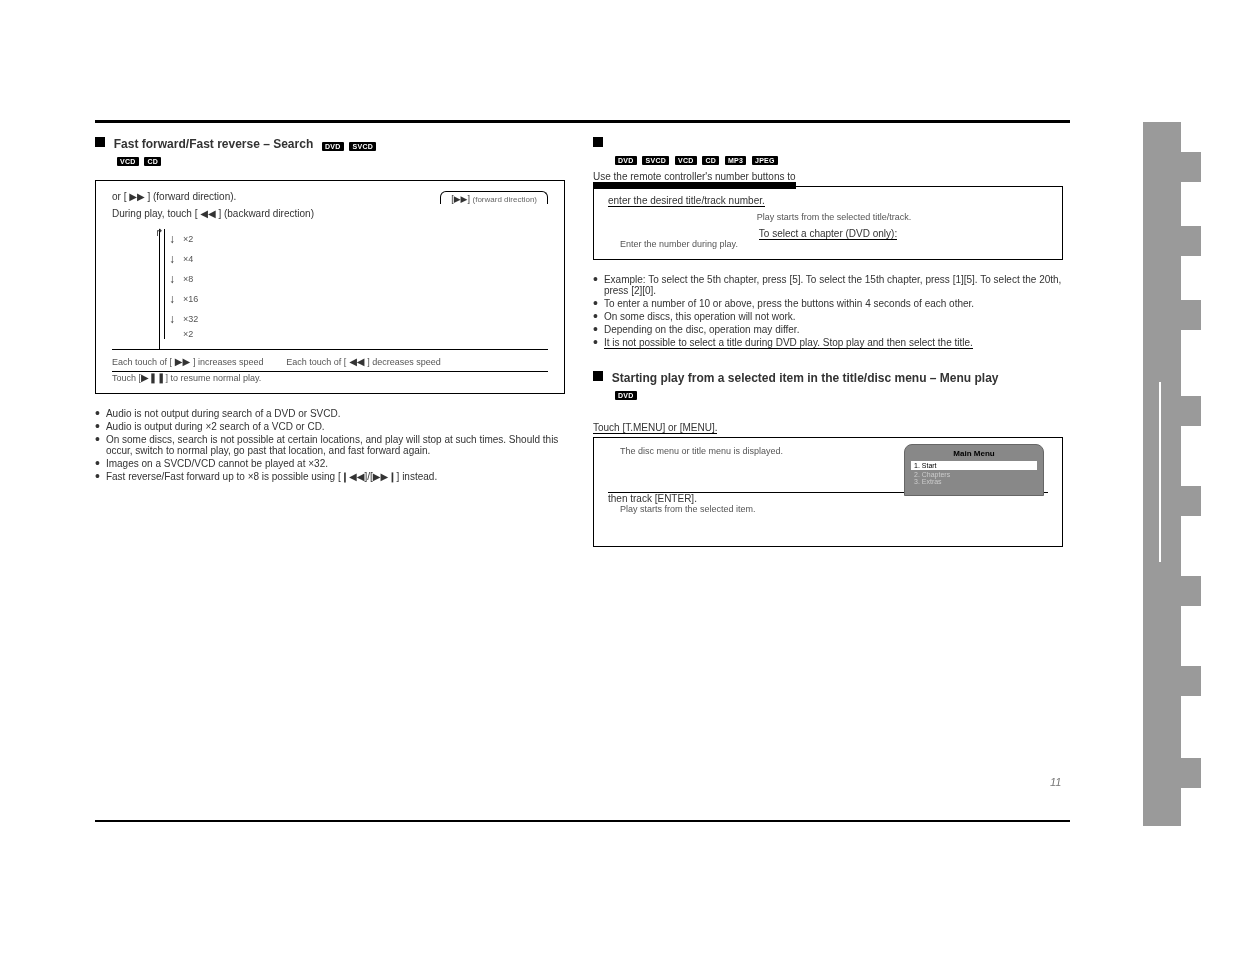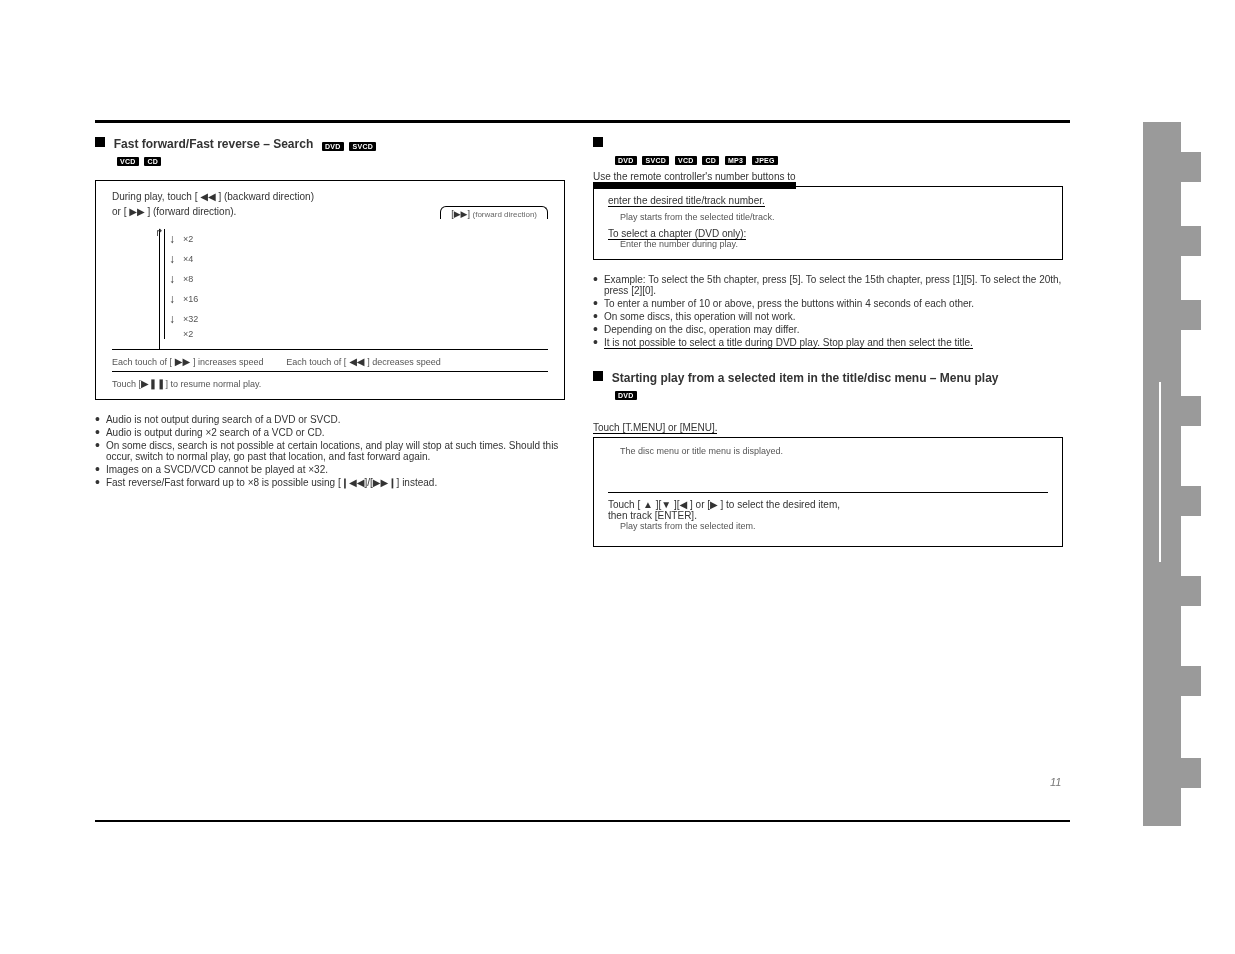--- a/index.html
+++ b/index.html
@@ -12,21 +12,21 @@
   .htitle { font-weight: bold; font-size: 12px; }
   .badges { display: inline-block; margin-left: 6px; vertical-align: middle; }
   .badge { display: inline-block; background: #000; color: #fff; font-size: 7px; font-weight: bold; padding: 1px 3px; margin-right: 3px; letter-spacing: 0.3px; border-radius: 1px; }
   .diagram { border: 1px solid #000; margin-top: 14px; padding: 10px 16px 10px 16px; position: relative; font-size: 10px; }
   .drow { display: flex; align-items: flex-start; margin-bottom: 4px; }
   .sym { font-family: 'Arial Unicode MS', sans-serif; display: inline-block; }
   .note-bullets { margin-top: 14px; }
   .note-bullets .b { display: flex; margin-bottom: 2px; }
   .note-bullets .dot { margin-right: 6px; font-size: 14px; line-height: 10px; }
   .instr { border: 1px solid #000; padding: 8px 14px 10px 14px; margin-top: 4px; font-size: 10px; }
-  .steprow { margin-top: 6px; }
+  .steprow { margin-top: 6px; text-align: center; }
   .hr { border-top: 1px solid #000; margin-top: 2px; }
   .sidebar { position: absolute; right: 54px; top: 122px; width: 38px; height: 704px; background: #9a9a9a; }
   .sidebar .tab { position: absolute; right: -20px; width: 20px; height: 30px; background: #9a9a9a; }
   .sidebar .activebar { position: absolute; left: 16px; width: 2px; background: #fff; }
   .menubox { position: absolute; right: 18px; width: 140px; background: #888; border: 1px solid #666; border-radius: 8px 8px 0 0; padding: 4px 6px 10px 6px; color: #222; font-size: 8px; }
   .menubox .mtitle { text-align: center; font-weight: bold; color: #000; margin-bottom: 3px; }
   .menubox .item { background: #fff; color: #000; padding: 1px 3px; margin-bottom: 1px; font-size: 7px; }
   .menubox .itemg { color: #ccc; font-size: 7px; padding: 0 3px; }
   .pgnum { position: absolute; right: 10px; top: 776px; font-size: 11px; font-style: italic; color: #777; }
   .bottomrule { position: absolute; left: 95px; top: 820px; width: 975px; border-top: 2px solid #000; }
@@ -51,34 +51,34 @@
           <span class="badge">SVCD</span>
         </span>
       </div>
       <div style="margin-left:22px;margin-top:4px">
         <span class="badge">VCD</span>
         <span class="badge">CD</span>
       </div>
 
       <div class="diagram">
         <div class="drow">
+          <div>
+            <span>or [</span>
+            <span class="sym">▶▶</span>
+            <span>] (forward direction).</span>
+          </div>
+          <div style="margin-left:auto;border:1px solid #000;border-bottom:none;border-radius:6px 6px 0 0;padding:2px 10px 0 10px;font-size:9px">
+            [<span class="sym">▶▶</span>] <span class="tiny">(forward direction)</span>
+          </div>
+        </div>
+        <div class="drow">
           <div style="flex:1">
             <span>During play, touch [</span>
             <span class="sym">◀◀</span>
             <span>] (backward direction)</span>
-          </div>
-        </div>
-        <div class="drow">
-          <div>
-            <span>or [</span>
-            <span class="sym">▶▶</span>
-            <span>] (forward direction).</span>
-          </div>
-          <div style="margin-left:auto;border:1px solid #000;border-bottom:none;border-radius:6px 6px 0 0;padding:2px 10px 0 10px;font-size:9px">
-            [<span class="sym">▶▶</span>] <span class="tiny">(forward direction)</span>
           </div>
         </div>
 
         <div style="display:flex;margin-top:10px">
           <div style="width:42px"></div>
           <div class="ladder" style="position:relative">
             <div style="display:flex;align-items:center;height:20px">
                 <span class="arr">↓</span>
                 <span style="margin-left:8px" class="small">×2</span>
               </div>
@@ -107,21 +107,21 @@
         <div class="hr" style="margin-top:10px"></div>
         <div style="margin-top:6px">
           <span class="small">Each touch of [</span>
           <span class="sym">▶▶</span>
           <span class="small">] increases speed</span>
           <span style="margin-left:20px" class="small">Each touch of [</span>
           <span class="sym">◀◀</span>
           <span class="small">] decreases speed</span>
         </div>
         <div class="hr" style="margin-top:4px"></div>
-        <div style="margin-top:6px">
+        <div style="">
           <span class="small">Touch [</span><span class="sym">▶❚❚</span><span class="small">] to resume normal play.</span>
         </div>
       </div>
 
       <div class="note-bullets">
         <div class="b">
             <span class="dot">•</span>
             <span>Audio is not output during search of a DVD or SVCD.</span>
           </div>
         <div class="b">
@@ -198,30 +198,28 @@
       <div style="margin-left:22px;margin-top:4px">
         <span class="badge">DVD</span>
       </div>
 
       <div style="margin-top:22px">
         <span style="border-bottom:1px solid #000">Touch [T.MENU] or [MENU].</span>
       </div>
       <div class="instr" style="position:relative;min-height:110px">
         <div class="small" style="margin-left:12px">The disc menu or title menu is displayed.</div>
 
+        <div class="menubox" style="top:6px">
+          <div class="mtitle">Main Menu</div>
+          <div class="item">1. Start</div>
+          <div class="itemg">2. Chapters</div>
+          <div class="itemg">3. Extras</div>
+        </div>
 
         <div class="hr" style="margin-top:36px"></div>
-        <div class="steprow">
-          <span>Touch [</span>
-          <span class="sym">▲</span>
-          <span>][</span><span class="sym">▼</span>
-          <span>][</span><span class="sym">◀</span>
-          <span>] or [</span><span class="sym">▶</span>
-          <span>] to select the desired item,</span>
-        </div>
         <div>then track [ENTER].</div>
         <div class="small" style="margin-left:12px">Play starts from the selected item.</div>
       </div>
     </div>
 
   </div>
 </div>
 
 <div class="sidebar">
   <div class="tab" style="top:30px"></div>

